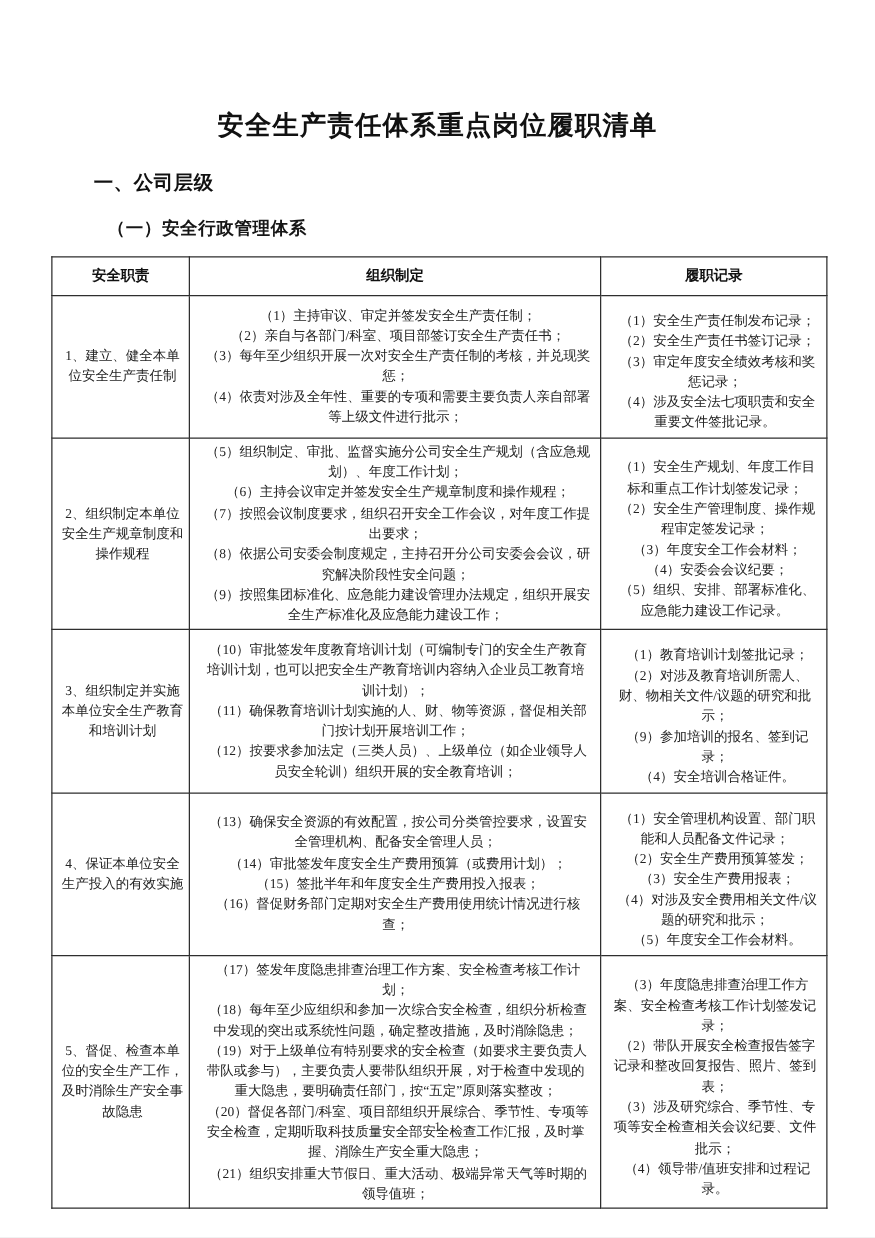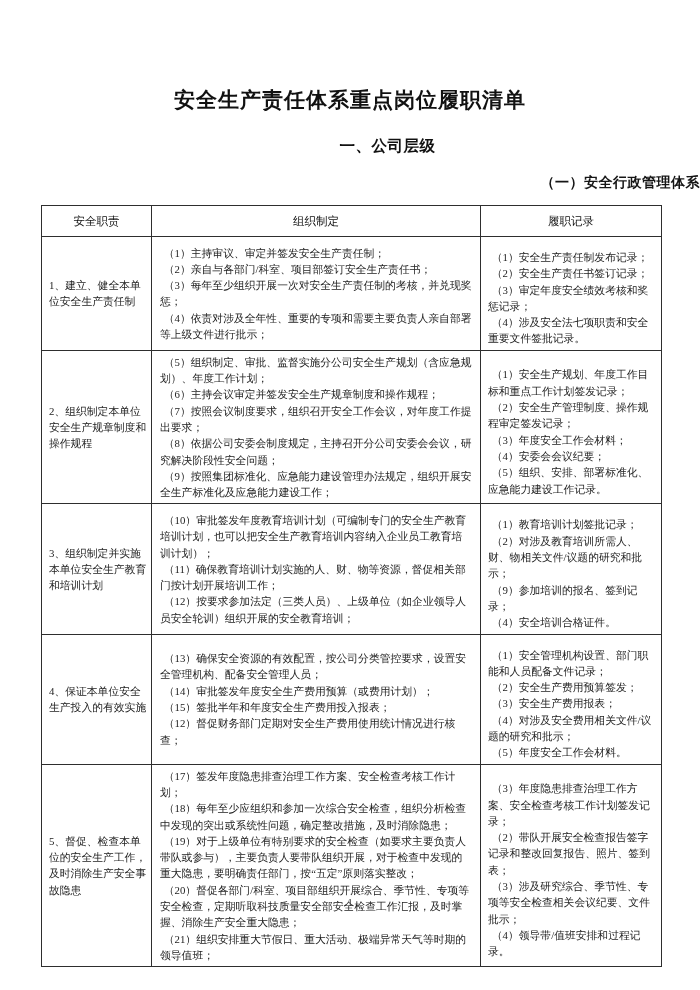--- a/index.html
+++ b/index.html
@@ -7,49 +7,49 @@
     position:relative;width:700px;height:990px;margin:0 auto;background:#ffffff;
     font-family:"Liberation Serif","DejaVu Serif",serif;color:#1f1f1f;overflow:hidden;
     box-sizing:border-box;
   }
   .doc-title{
     margin:86px 0 0 0;text-align:center;font-size:21px;font-weight:bold;
     letter-spacing:1px;color:#111;
   }
   .h-level1{
     margin:22px 0 0 75px;font-size:15.5px;font-weight:bold;color:#111;
-    font-family:"Liberation Sans","DejaVu Sans",sans-serif;letter-spacing:0.5px;text-align:center;
+    font-family:"Liberation Sans","DejaVu Sans",sans-serif;letter-spacing:0.5px;
   }
   .h-level2{
     margin:17px 0 0 86px;font-size:14px;font-weight:600;color:#161616;
-    font-family:"Liberation Sans","DejaVu Sans",sans-serif;letter-spacing:0.5px;text-align:right;
+    font-family:"Liberation Sans","DejaVu Sans",sans-serif;letter-spacing:0.5px;
   }
   .h-level3{
     margin:19px 0 0 74px;font-size:14.5px;font-weight:600;color:#111;
     letter-spacing:0.5px;
   }
   table.duty-table{
     border-collapse:collapse;table-layout:fixed;
     margin:13px 0 0 41px;width:620px;
     font-size:10.8px;line-height:16.3px;color:#222;
   }
   table.duty-table th,table.duty-table td{
-    border:1px solid #2e2e2e;vertical-align:middle;box-sizing:border-box;
+    border:1px solid #2e2e2e;vertical-align:middle;box-sizing:border-box;text-align:center;
   }
   col.c-duty{width:110px;}
   col.c-check{width:329px;}
   col.c-rec{width:181px;}
   thead tr{height:31px;}
   tbody tr:nth-child(1){height:97px;}
   tbody tr:nth-child(2){height:141px;}
   tbody tr:nth-child(3){height:99px;}
   tbody tr:nth-child(4){height:110px;}
   tbody tr:nth-child(5){height:158px;}
   table.duty-table th{
-    text-align:center;font-weight:normal;font-size:11.5px;color:#111;padding:2px;
+    text-align:center;font-weight:bold;font-size:11.5px;color:#111;padding:2px;
   }
   td.col-duty{padding:2px 4px 2px 7px;text-align:left;}
   td.col-checklist{padding:3px 7px 3px 8px;}
   td.col-records{padding:12px 5px 3px 7px;}
   td p{margin:0;text-indent:0.35em;}
   td.col-duty p{text-indent:0;}
   .page-number{
     position:absolute;left:0;right:0;top:897px;text-align:center;
     font-size:10.5px;color:#333;
   }
@@ -133,21 +133,21 @@
           </td>
         </tr>
         <tr>
           <td class="col-duty">
             <p>4、保证本单位安全生产投入的有效实施</p>
           </td>
           <td class="col-checklist">
             <p>（13）确保安全资源的有效配置，按公司分类管控要求，设置安全管理机构、配备安全管理人员；</p>
             <p>（14）审批签发年度安全生产费用预算（或费用计划）；</p>
             <p>（15）签批半年和年度安全生产费用投入报表；</p>
-            <p>（12）督促财务部门定期对安全生产费用使用统计情况进行核查；</p>
+            <p>（16）督促财务部门定期对安全生产费用使用统计情况进行核查；</p>
           </td>
           <td class="col-records">
             <p>（1）安全管理机构设置、部门职能和人员配备文件记录；</p>
             <p>（2）安全生产费用预算签发；</p>
             <p>（3）安全生产费用报表；</p>
             <p>（4）对涉及安全费用相关文件/议题的研究和批示；</p>
             <p>（5）年度安全工作会材料。</p>
           </td>
         </tr>
         <tr>

